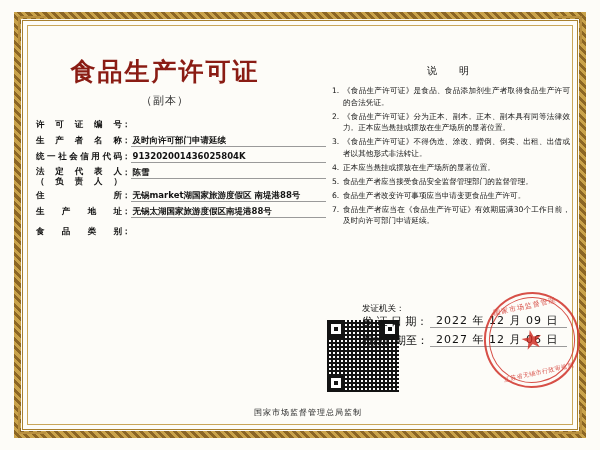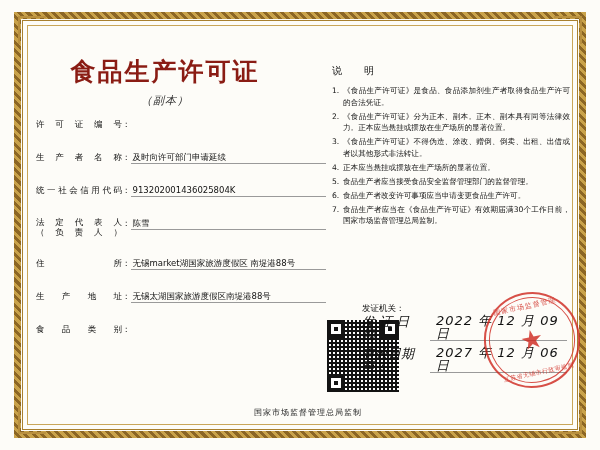--- a/index.html
+++ b/index.html
@@ -59,37 +59,37 @@
     color: #8a1c14;
     letter-spacing: 2px;
     line-height: 1.1;
   }
   .subtitle {
     font-family: "DejaVu Serif", "Liberation Serif", serif;
     font-size: 11px;
     color: #333;
     margin-top: 7px;
     letter-spacing: 1px;
-    font-style: italic;
   }
 
   
   .fields {
     position: absolute;
     left: 4px;
     top: 88px;
     width: 290px;
     font-size: 8.5px;
     color: #1a1a1a;
   }
   .field-row {
     display: flex;
     align-items: flex-start;
-    margin-bottom: 20px;
+    margin-bottom: 3px;
     min-height: 13px;
+    font-weight: bold;
   }
   .f-label {
     width: 86px;
     flex: 0 0 86px;
     text-align: justify;
     text-align-last: justify;
     font-size: 8.5px;
     line-height: 12px;
     letter-spacing: 0px;
     color: #111;
@@ -120,20 +120,21 @@
   .f-value.nb { border-bottom: none; }
 
   
   .notes {
     position: absolute;
     left: 300px;
     top: 34px;
     width: 238px;
   }
   .notes-title {
+    text-align: center;
     font-size: 10px;
     letter-spacing: 6px;
     color: #111;
     margin-bottom: 7px;
     font-family: "DejaVu Serif", "Liberation Serif", serif;
   }
   .note-item {
     display: flex;
     font-size: 7.6px;
     line-height: 11.5px;
@@ -159,22 +160,21 @@
   .issuer-row .lbl { flex: 0 0 68px; line-height: 12px; }
   .issuer-row .val {
     flex: 1;
     line-height: 12px;
     padding-left: 2px;
   }
   .date-row {
     display: flex;
     align-items: flex-end;
     margin-bottom: 5px;
-    font-size: 13px;
-    font-style: italic;
+    font-size: 11px;
   }
   .date-row .lbl { flex: 0 0 68px; line-height: 13px; }
   .date-row .val {
     flex: 1;
     line-height: 13px;
     border-bottom: 0.6px solid #9a9a9a;
     padding-left: 6px;
     letter-spacing: 1px;
   }
 
@@ -361,21 +361,21 @@
       <div class="note-item">
         <div class="note-num">5.</div>
         <div class="note-txt">食品生产者应当接受食品安全监督管理部门的监督管理。</div>
       </div>
       <div class="note-item">
         <div class="note-num">6.</div>
         <div class="note-txt">食品生产者改变许可事项应当申请变更食品生产许可。</div>
       </div>
       <div class="note-item">
         <div class="note-num">7.</div>
-        <div class="note-txt">食品生产者应当在《食品生产许可证》有效期届满30个工作日前，国家市场监督管理总局监制。</div>
+        <div class="note-txt">食品生产者应当在《食品生产许可证》有效期届满30个工作日前，及时向许可部门申请延续。</div>
       </div>
     </div>
 
     <div class="qr">
       <div class="finder f-tl"></div>
       <div class="finder f-tr"></div>
       <div class="finder f-bl"></div>
     </div>
 
     <div class="issuer">

